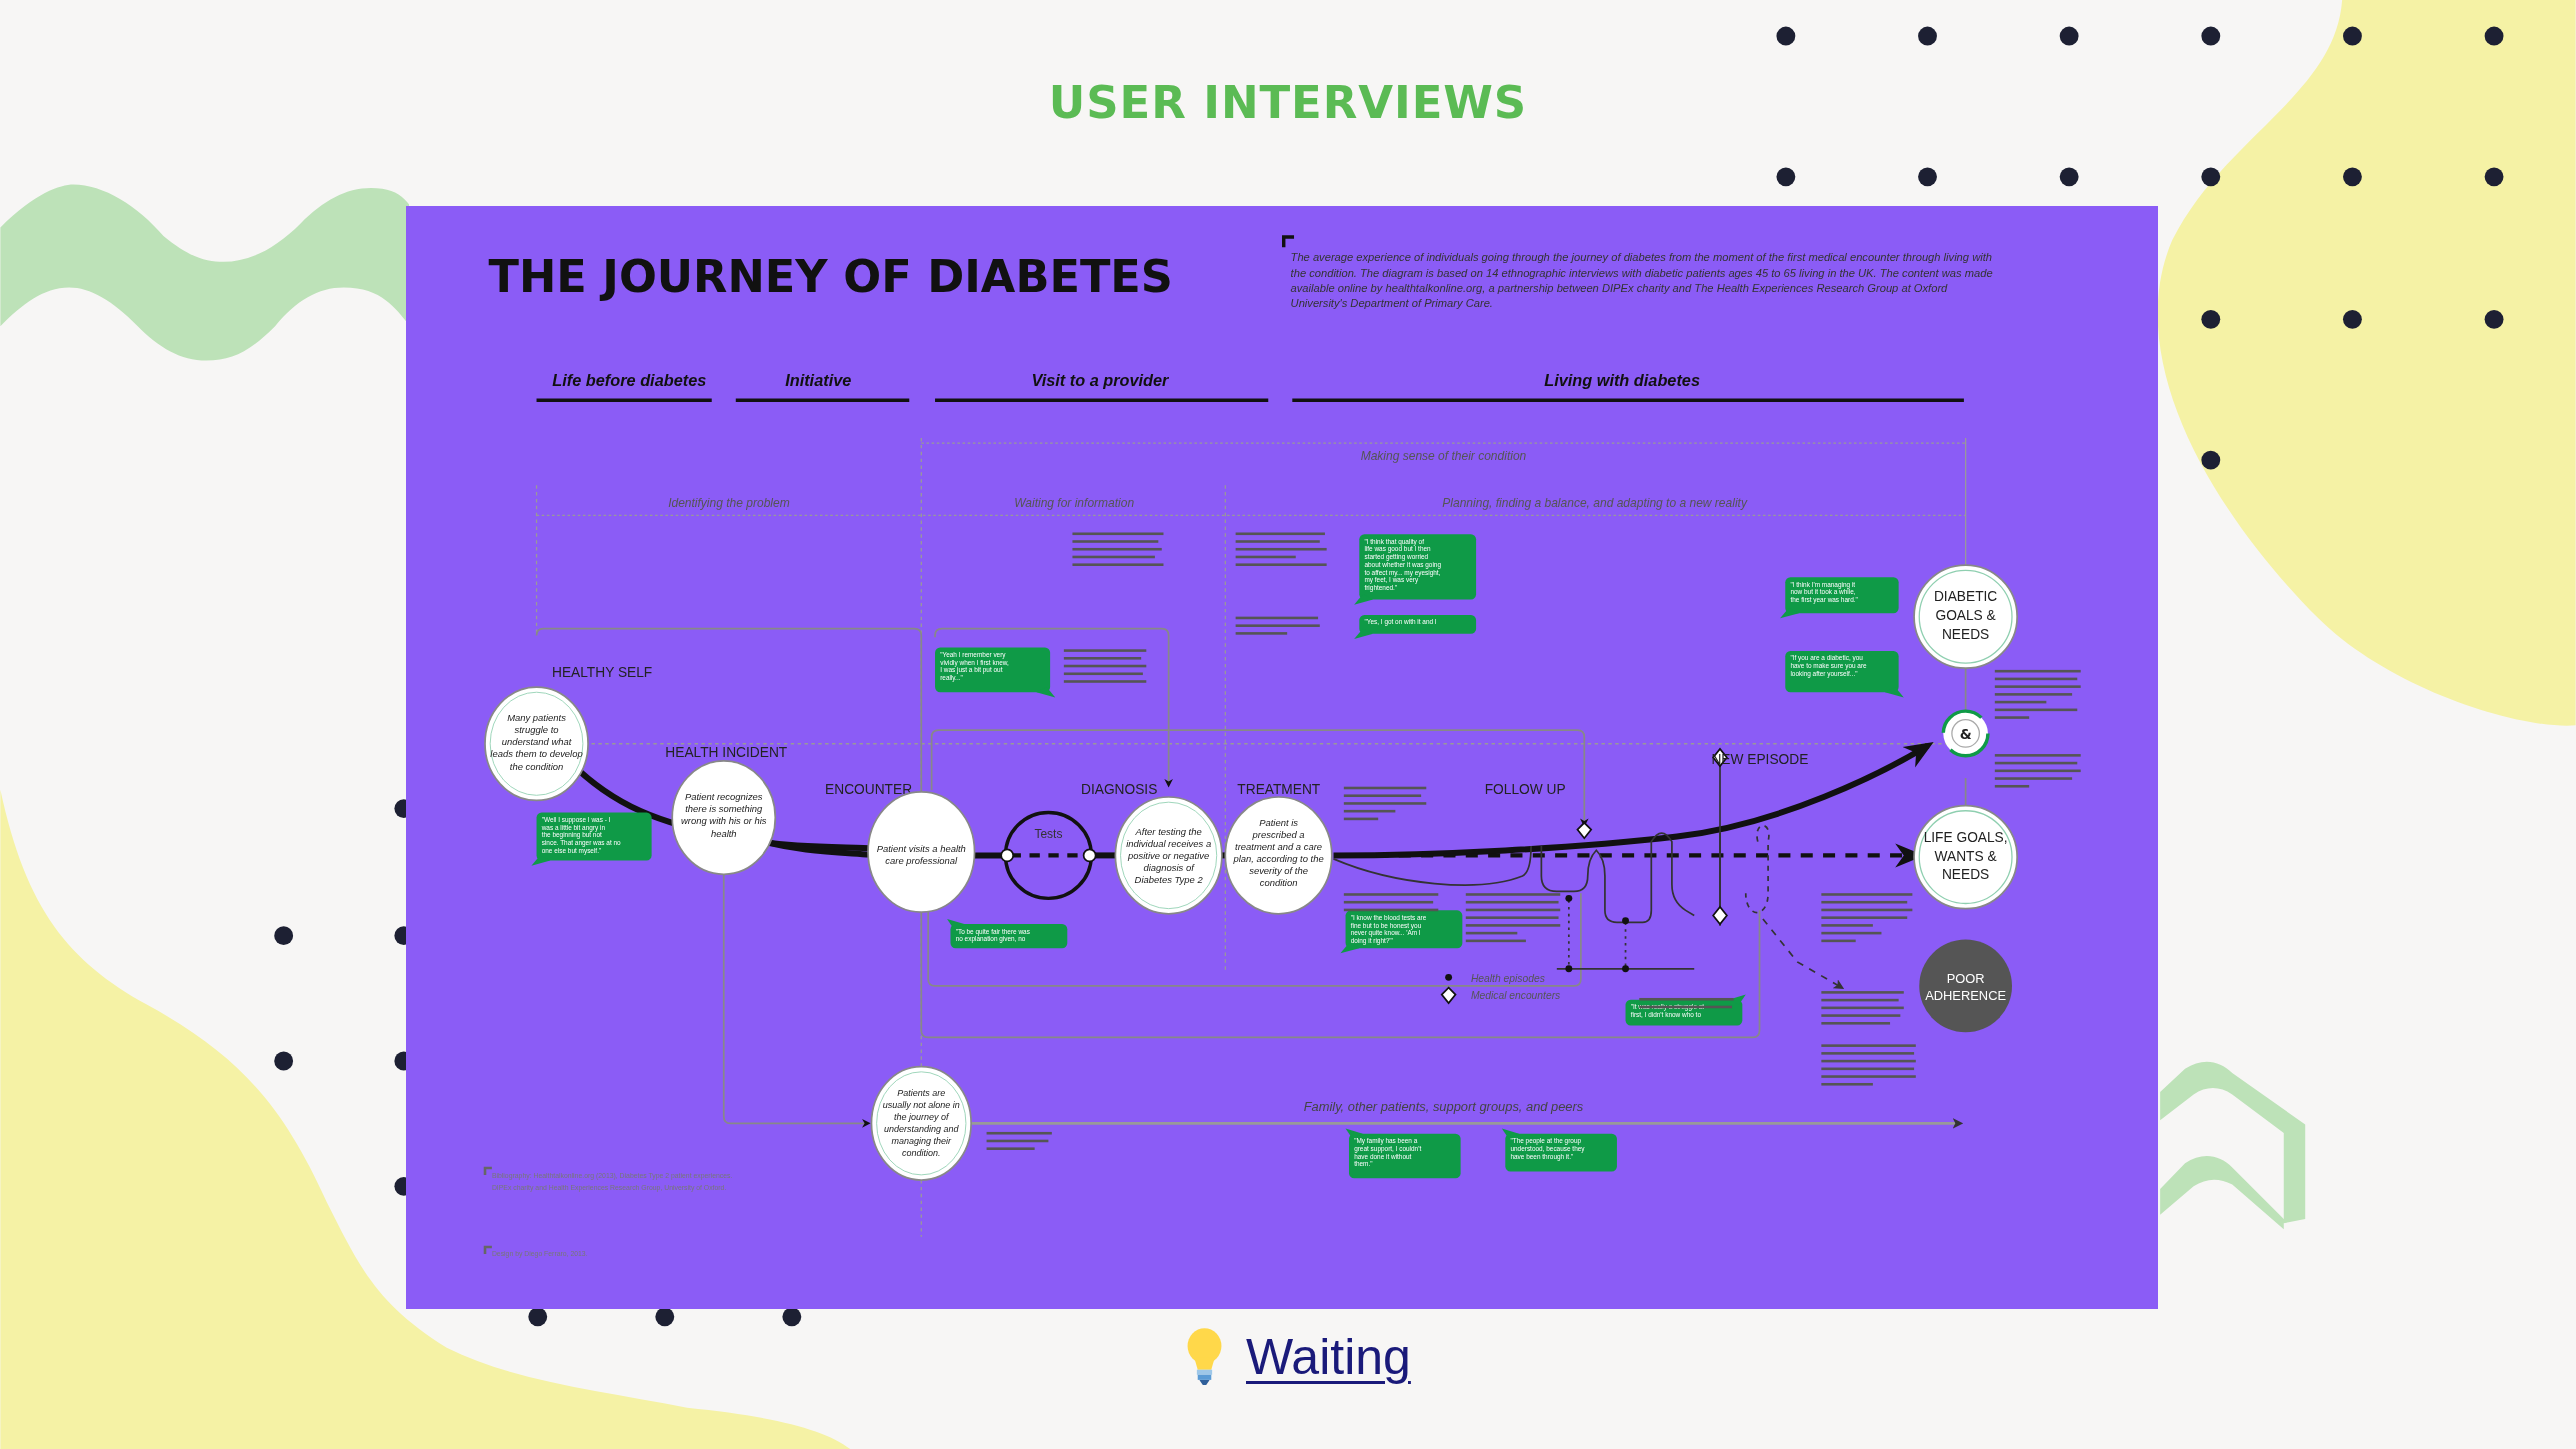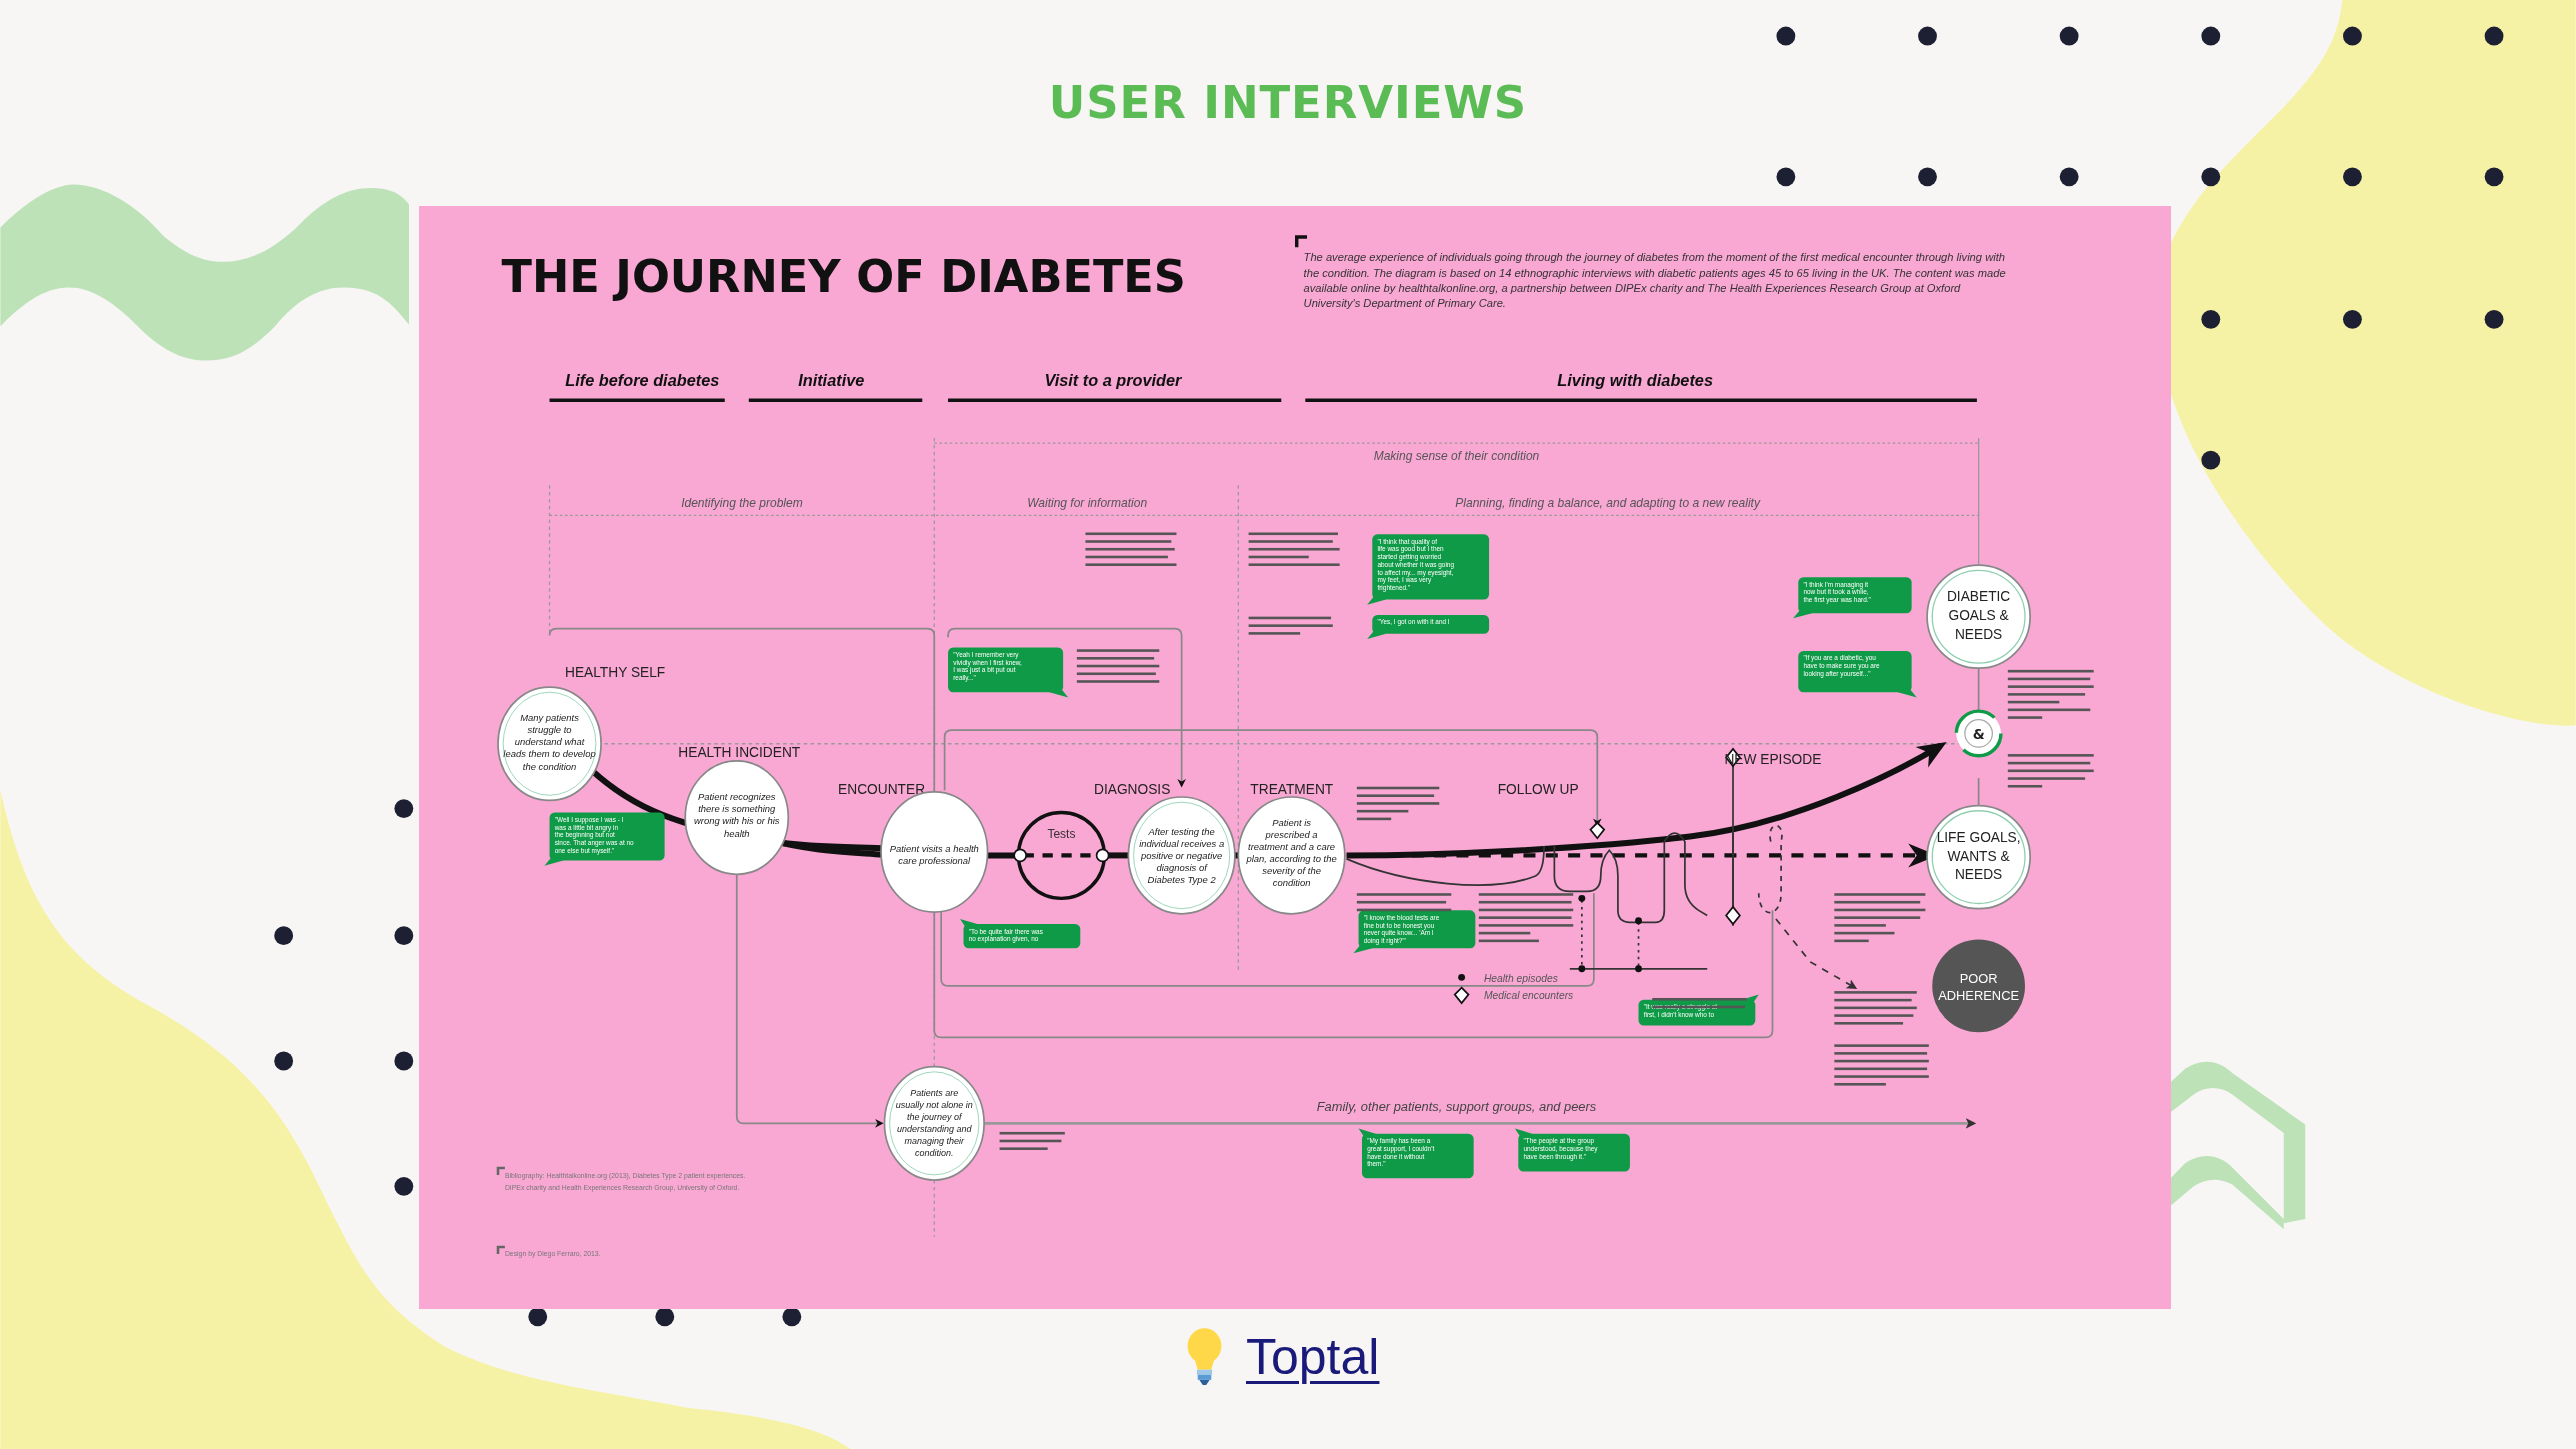--- a/index.html
+++ b/index.html
@@ -1,19 +1,19 @@
 <!DOCTYPE html>
 <html style="font-size:13.7px"><head>
 <meta charset="utf-8">
 <style>
   html, body { margin:0; padding:0; }
   body { width:2576px; height:1449px; position:relative; overflow:hidden; background:#f7f6f5; font-family:"Liberation Sans", sans-serif; }
   .bg-layer { position:absolute; left:0; top:0; width:2576px; height:1449px; }
   .slide-title { position:absolute; left:0; width:2576px; top:76px; text-align:center; font-family:"DejaVu Sans", sans-serif; font-weight:bold; font-size:45px; color:#5bbb54; letter-spacing:0.9px; }
-  .poster { position:absolute; left:419px; top:206px; width:1752px; height:1103px; background:#f9a8d4; }
+  .poster { position:absolute; left:406px; top:206px; width:1752px; height:1103px; background:#8b5cf6; }
   .poster svg { position:absolute; left:0; top:0; }
   .credit { position:absolute; top:1327px; left:1185px; height:60px; display:flex; align-items:center; gap:22px; }
   .credit .bulb { width:39px; height:60px; position:relative; }
   .credit a { font-family:"Liberation Sans", sans-serif; font-size:50px; color:#1a1a7a; text-decoration:underline; text-decoration-thickness:3.4px; text-underline-offset:6.9px; }
   .t-title { font-family:"DejaVu Sans", sans-serif; font-weight:bold; }
   .t-italic { font-family:"Liberation Sans", sans-serif; font-style:italic; }
   .t-stage { font-family:"Liberation Sans", sans-serif; }
   .t-tiny { font-family:"Liberation Sans", sans-serif; }
 </style>
 </head>
@@ -469,15 +469,15 @@
 <div class="credit">
   <div class="bulb">
     <svg width="39" height="60" viewBox="0 0 46 70">
       <ellipse cx="23" cy="22" rx="20" ry="21" fill="#ffd84a"></ellipse>
       <path d="M11 36 L35 36 L31 50 L15 50 Z" fill="#ffd84a"></path>
       <rect x="14" y="50" width="18" height="6" fill="#9ec7e8"></rect>
       <rect x="15" y="56" width="16" height="6" fill="#5b9bd5"></rect>
       <path d="M17 62 L29 62 L25 68 L21 68 Z" fill="#2f5f9a"></path>
     </svg>
   </div>
-  <a href="#">Toptal</a>
+  <a href="#">Waiting</a>
 </div>
 
 
 </body></html>

